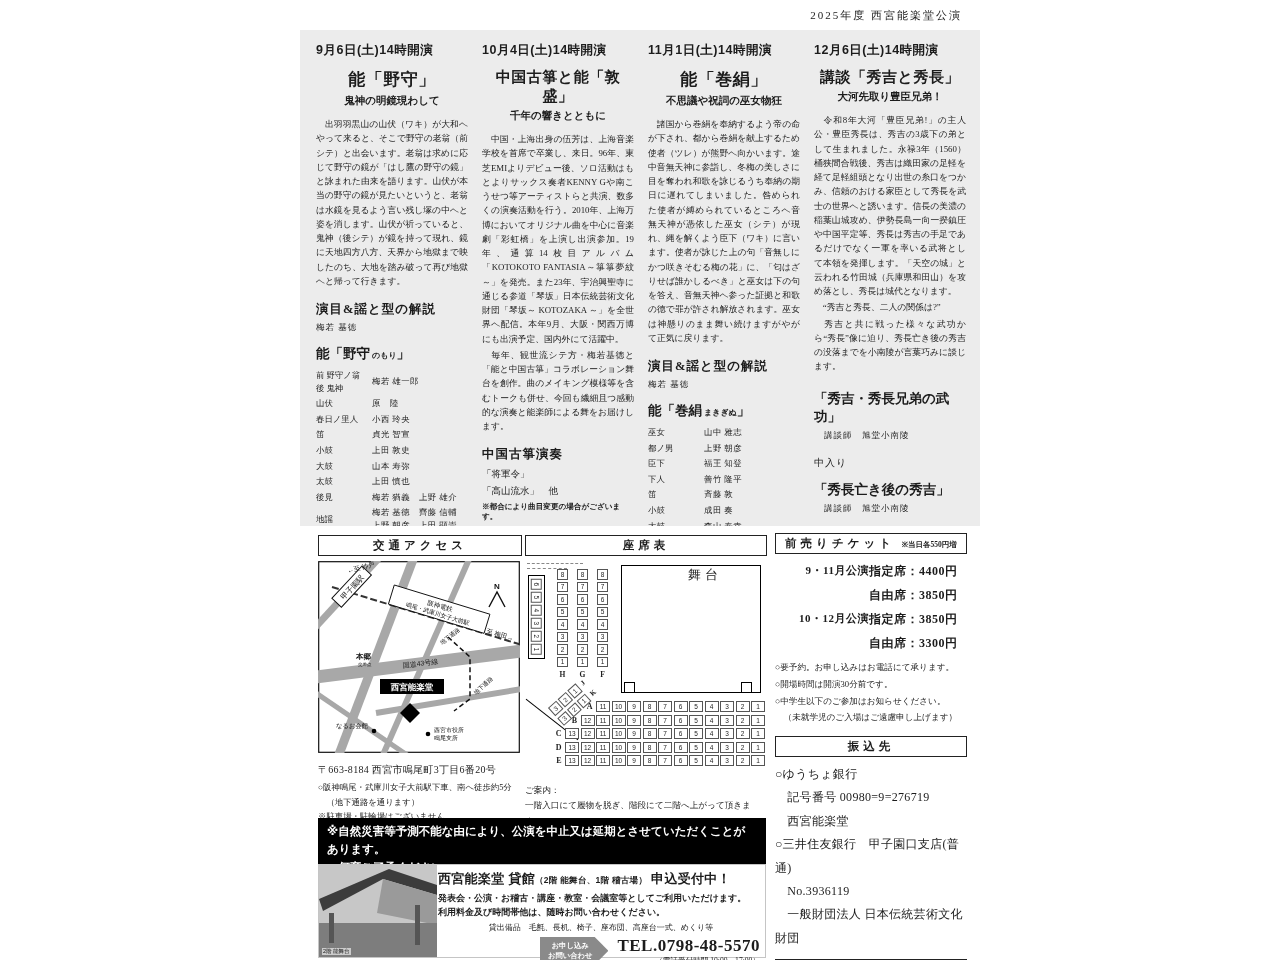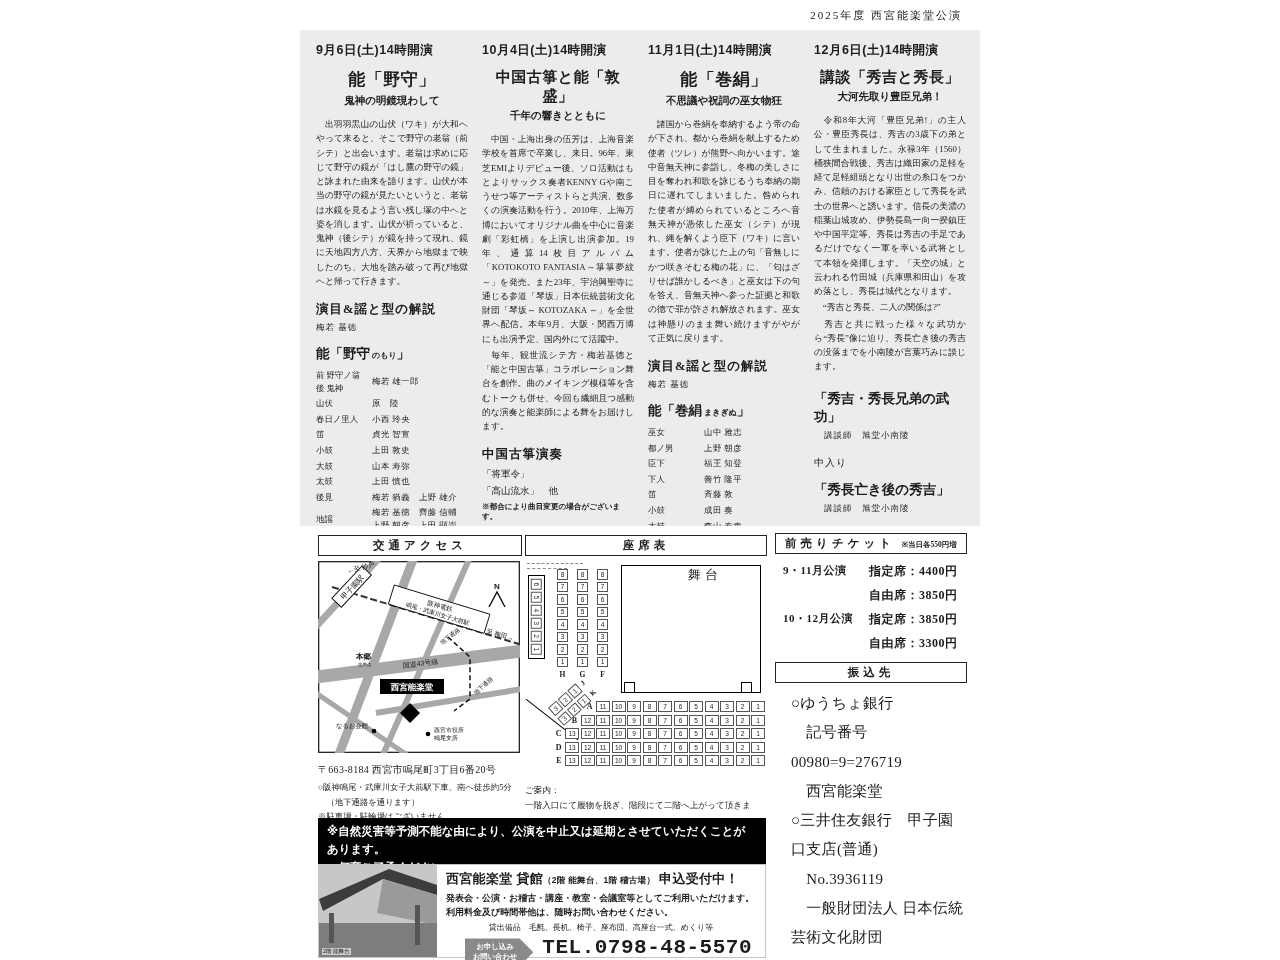--- a/index.html
+++ b/index.html
@@ -55,44 +55,44 @@
   .seat-row{display:flex;justify-content:flex-end;align-items:center;gap:1.5px;margin-bottom:2.6px;}
   .seat-row .seat{width:14px;height:11px;}
   .seat-row-label{font-size:8px;font-weight:bold;margin-right:2px;font-family:"Liberation Serif",serif;}
   .info{margin-top:8px;}
   .info div{font-size:8.6px;line-height:1.8;}
   
   .rightcol{position:absolute;left:475px;top:533px;width:192px;}
   .box-head .note{font-size:7.5px;letter-spacing:0;font-weight:bold;}
   .prices{margin:9px 0 5px;}
   .price-row{display:flex;justify-content:flex-end;font-weight:bold;margin-bottom:7px;}
-  .price-l{font-size:11px;width:86px;letter-spacing:.5px;}
+  .price-l{font-size:11px;width:86px;letter-spacing:.5px;text-align:right;}
   .price-v{font-size:12px;width:98px;text-align:left;letter-spacing:.5px;}
   .t-notes div{font-size:8.6px;line-height:1.95;}
   .bank{margin-top:10px;}
   .bank-lines{margin-top:6px;}
-  .bank-lines div{font-size:15px;line-height:1.95;letter-spacing:.3px;margin-left:16px;}
+  .bank-lines div{font-size:12px;line-height:1.95;letter-spacing:.3px;}
   .contact{margin-top:9px;}
   .org{text-align:center;font-weight:bold;font-size:11px;margin-top:9px;letter-spacing:.5px;}
   
   .banner{position:absolute;left:18px;top:818px;width:448px;box-sizing:border-box;background:#000;color:#fff;font-family:"Liberation Sans","DejaVu Sans",sans-serif;font-weight:bold;font-size:11.5px;line-height:1.55;padding:5px 9px;}
   .banner div{white-space:pre-wrap;}
   .rental{position:absolute;left:18px;top:864px;width:448px;height:94px;box-sizing:border-box;border:1px solid #c5c5c5;display:flex;background:#fff;}
   .rental-photo{width:118px;flex:none;position:relative;overflow:hidden;}
   .photo-caption{position:absolute;left:3px;bottom:2px;font-size:5.5px;color:#111;font-family:"Liberation Sans",sans-serif;background:rgba(255,255,255,.6);padding:0 1px;}
-  .rental-body{padding:5px 9px 0;font-family:"Liberation Sans","DejaVu Sans",sans-serif;flex:1;}
+  .rental-body{padding:5px 1px 0;font-family:"Liberation Sans","DejaVu Sans",sans-serif;flex:1;}
   .rental-title{font-weight:bold;font-size:13px;letter-spacing:.3px;}
   .rental-title .paren{font-size:8.5px;}
   .rental-lines div{font-size:9px;font-weight:bold;line-height:1.6;}
   .rental-lines{margin-top:3px;}
   .equip{font-size:8px;margin-top:2px;text-align:center;}
   .apply-row{display:flex;align-items:center;gap:9px;margin-top:3px;justify-content:flex-end;padding-right:4px;}
   .balloon{background:#8a8a8a;color:#fff;font-size:7.3px;line-height:1.35;padding:4px 16px 4px 8px;clip-path:polygon(0 0,80% 0,100% 50%,80% 100%,0 100%);text-align:center;white-space:pre-line;font-weight:bold;}
   .rental-telwrap{display:flex;flex-direction:column;align-items:flex-end;}
-  .rental-tel{font-weight:bold;font-size:21px;font-family:Liberation Mono, monospace;letter-spacing:.5px;}
+  .rental-tel{font-weight:bold;font-size:17px;font-family:Liberation Serif, serif;letter-spacing:.5px;}
   .rental-hours{font-size:7.6px;font-family:"Liberation Serif",serif;}
   svg text{font-family:"Liberation Sans","DejaVu Sans",sans-serif;}
 </style>
 </head>
 <body>
 
 <div class="page">
 
   <div class="header-title">2025年度 西宮能楽堂公演</div>
 
@@ -440,20 +440,26 @@
         </div>
         <div class="price-row">
           <span class="price-l">10・12月公演</span>
           <span class="price-v">指定席：3850円</span>
         </div>
         <div class="price-row">
           <span class="price-l"></span>
           <span class="price-v">自由席：3300円</span>
         </div>
       </div>
+    <div class="t-notes">
+        <div>○要予約。お申し込みはお電話にて承ります。</div>
+        <div>○開場時間は開演30分前です。</div>
+        <div>○中学生以下のご参加はお知らせください。</div>
+        <div>　（未就学児のご入場はご遠慮申し上げます）</div>
+      </div>
 
     <div class="bank">
       <div class="box-head">振込先</div>
       <div class="bank-lines">
           <div>○ゆうちょ銀行</div>
           <div>　記号番号 00980=9=276719</div>
           <div>　西宮能楽堂</div>
           <div>○三井住友銀行　甲子園口支店(普通)</div>
           <div>　No.3936119</div>
           <div>　一般財団法人 日本伝統芸術文化財団</div>

